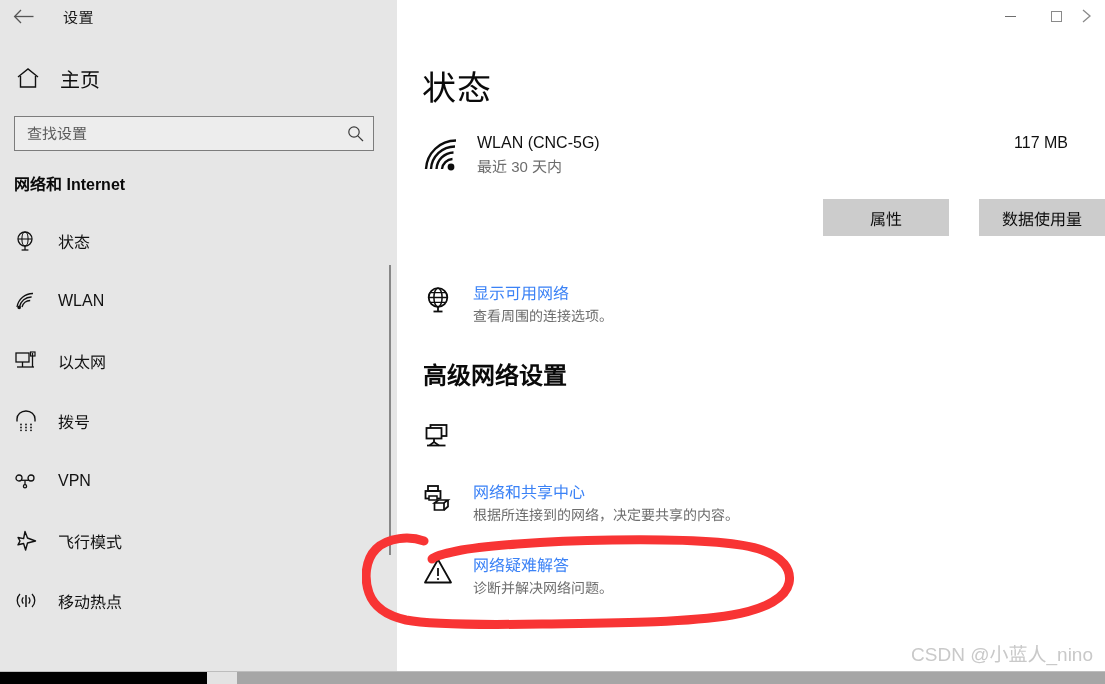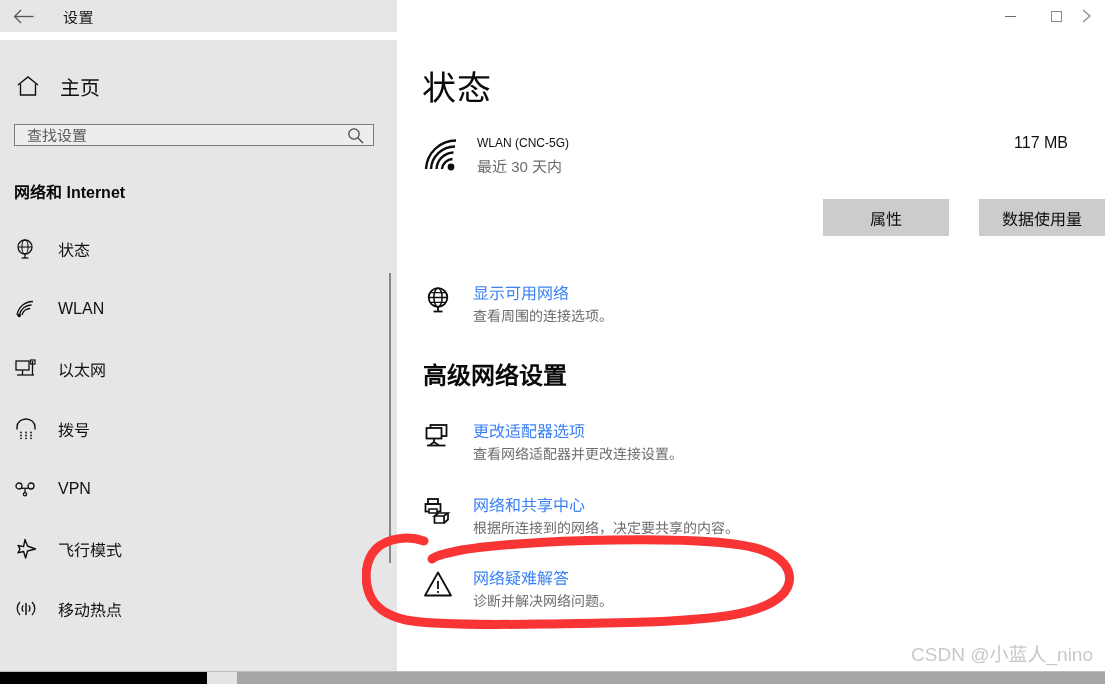--- a/index.html
+++ b/index.html
@@ -71,21 +71,21 @@
   .win-btn.close {
     width: 26px;
     justify-content: flex-start;
     padding-left: 2px;
     overflow: hidden;
   }
 
   
   .sidebar {
     position: absolute;
-    top: 40px; left: 0;
+    top: 32px; left: 0;
     width: 397px;
     height: 640px;
     background: #e6e6e6;
     overflow: hidden;
   }
 
   .home-row {
     display: flex;
     align-items: center;
     height: 44px;
@@ -103,21 +103,21 @@
     margin-left: 4px;
   }
 
   .search-wrap {
     margin: 16px 16px 0 14px;
     height: 33px;
     position: relative;
   }
   .search-box {
     width: 360px;
-    height: 22px;
+    height: 35px;
     background: #ededed;
     border: 1px solid #7c7c7c;
     display: flex;
     align-items: center;
     padding: 0 8px 0 12px;
   }
   .search-box input {
     flex: 1;
     border: 0;
     outline: 0;
@@ -213,21 +213,21 @@
     width: 54px;
     flex: 0 0 54px;
     display: flex;
     align-items: center;
     justify-content: flex-start;
     padding-top: 6px;
     color: #0d0d0d;
   }
   .conn-text { flex: 1; }
   .conn-name {
-    font-size: 12px;
+    font-size: 16px;
     color: #111;
     line-height: 22px;
   }
   .conn-sub {
     font-size: 15px;
     color: #6d6d6d;
     line-height: 22px;
     margin-top: 2px;
   }
   .conn-usage {
@@ -554,24 +554,20 @@
     <div class="link-row" style="margin-top:30px;">
       <span class="link-ico">
         <svg width="30" height="28" viewBox="0 0 30 28" aria-hidden="true">
           <rect x="7.5" y="2" width="16" height="11" fill="none" stroke="#0d0d0d" stroke-width="1.8"></rect>
           <rect x="3.5" y="5" width="15" height="10.5" fill="#fff" stroke="#0d0d0d" stroke-width="1.8"></rect>
           <path d="M11 15.5 V19" stroke="#0d0d0d" stroke-width="1.8"></path>
           <path d="M4 22.5 H22.5" stroke="#0d0d0d" stroke-width="1.8"></path>
           <path d="M11 19 L6.5 22.5 M11 19 L16 22.5" stroke="#0d0d0d" stroke-width="1.6"></path>
         </svg>
       </span>
-      <div>
-        <div class="link-title">更改适配器选项</div>
-        <div class="link-desc">查看网络适配器并更改连接设置。</div>
-      </div>
     </div>
 
     <div class="link-row" style="margin-top:31px;">
       <span class="link-ico">
         <svg width="30" height="30" viewBox="0 0 30 30" aria-hidden="true">
           <rect x="5" y="2" width="10" height="5" fill="none" stroke="#0d0d0d" stroke-width="1.8"></rect>
           <rect x="2.5" y="7" width="15" height="7.5" fill="none" stroke="#0d0d0d" stroke-width="1.8"></rect>
           <rect x="6" y="12" width="8" height="4" fill="#fff" stroke="#0d0d0d" stroke-width="1.5"></rect>
           <path d="M11.5 19 L15.5 16 H25 L21 19 Z" fill="none" stroke="#0d0d0d" stroke-width="1.7"></path>
           <path d="M11.5 19 V26 H21 V19" fill="none" stroke="#0d0d0d" stroke-width="1.7"></path>

